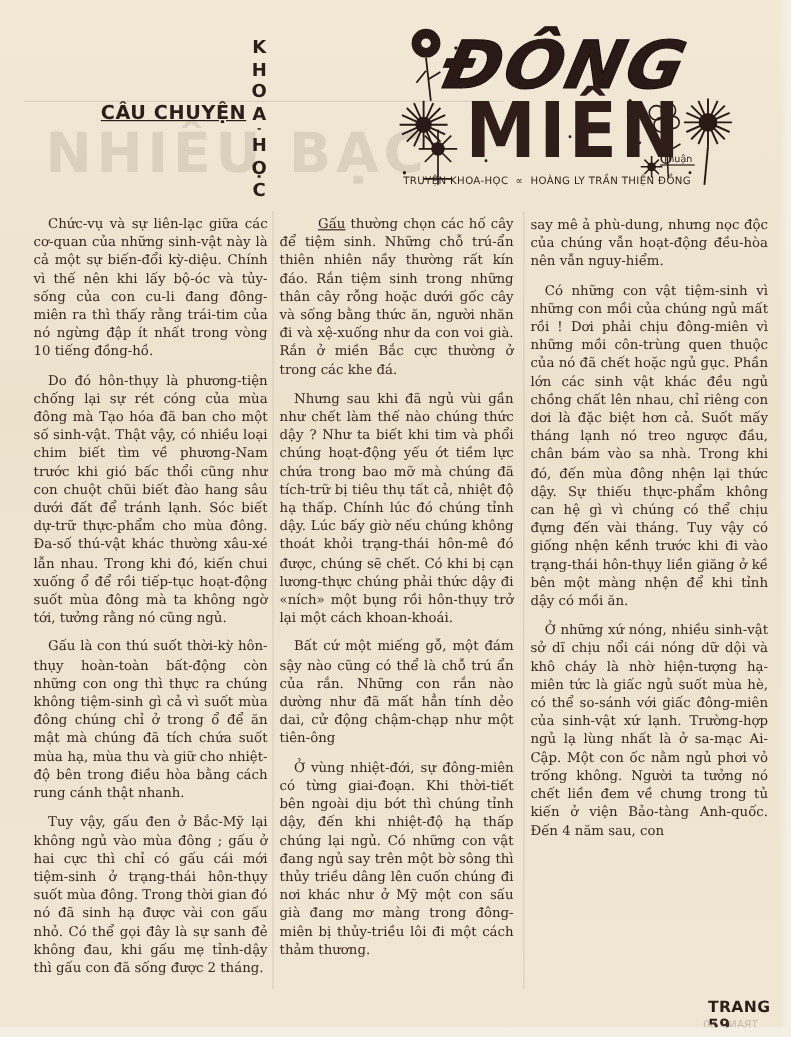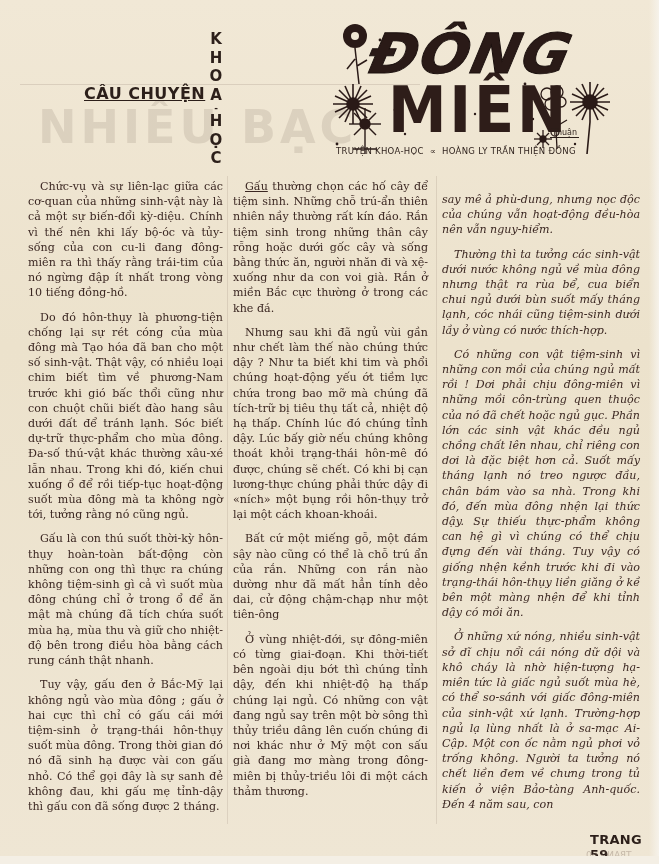--- a/index.html
+++ b/index.html
@@ -67,23 +67,23 @@
   }
 
   .col {
     position: absolute; top: 179px; width: 195px;
     font-size: 11.1px; line-height: 15.2px; color: #3b2722;
     text-align: justify;
   }
   .col p { margin: 0 0 9px 0; text-indent: 12px; }
   .col1 { left: 28px; }
   .col2 { left: 233px; }
-  .col3 { left: 442px; top: 192px; width: 198px; font-style: italic; }
+  .col3 { left: 442px; top: 180px; width: 198px; }
   .col p.cont { text-indent: 0; }
-  .u { text-decoration: underline; }
+  .u { text-decoration: underline; margin-left: 20px; }
 
   .divider {
     position: absolute; top: 176px; width: 1px; height: 648px;
     background: rgba(80,60,50,0.12);
   }
   .page-number {
     position: absolute; left: 590px; top: 832px;
     font-family: "DejaVu Sans", sans-serif; font-weight: bold;
     font-size: 13px; color: #2c1f1a; letter-spacing: 0.3px;
   }
@@ -212,21 +212,20 @@
 
   <div class="col col2">
     <p><span class="u">Gấu</span><span> thường chọn các hố cây để tiệm sinh. Những chỗ trú-ẩn thiên nhiên nầy thường rất kín đáo. Rắn tiệm sinh trong những thân cây rỗng hoặc dưới gốc cây và sống bằng thức ăn, người nhăn đi và xệ-xuống như da con voi già. Rắn ở miền Bắc cực thường ở trong các khe đá.</span></p>
     <p>Nhưng sau khi đã ngủ vùi gần như chết làm thế nào chúng thức dậy ? Như ta biết khi tim và phổi chúng hoạt-động yếu ớt tiềm lực chứa trong bao mỡ mà chúng đã tích-trữ bị tiêu thụ tất cả, nhiệt độ hạ thấp. Chính lúc đó chúng tỉnh dậy. Lúc bấy giờ nếu chúng không thoát khỏi trạng-thái hôn-mê đó được, chúng sẽ chết. Có khi bị cạn lương-thực chúng phải thức dậy đi «ních» một bụng rồi hôn-thụy trở lại một cách khoan-khoái.</p>
     <p>Bất cứ một miếng gỗ, một đám sậy nào cũng có thể là chỗ trú ẩn của rắn. Những con rắn nào dường như đã mất hẳn tính dẻo dai, cử động chậm-chạp như một tiên-ông</p>
     <p>Ở vùng nhiệt-đới, sự đông-miên có từng giai-đoạn. Khi thời-tiết bên ngoài dịu bớt thì chúng tỉnh dậy, đến khi nhiệt-độ hạ thấp chúng lại ngủ. Có những con vật đang ngủ say trên một bờ sông thì thủy triều dâng lên cuốn chúng đi nơi khác như ở Mỹ một con sấu già đang mơ màng trong đông-miên bị thủy-triều lôi đi một cách thảm thương.</p>
   </div>
 
   <div class="col col3">
     <p class="cont">say mê ả phù-dung, nhưng nọc độc của chúng vẫn hoạt-động đều-hòa nên vẫn nguy-hiểm.</p>
-    <p>Thường thì ta tưởng các sinh-vật dưới nước không ngủ về mùa đông nhưng thật ra rùa bể, cua biển chui ngủ dưới bùn suốt mấy tháng lạnh, cóc nhái cũng tiệm-sinh dưới lầy ở vùng có nước thích-hợp.</p>
     <p>Có những con vật tiệm-sinh vì những con mồi của chúng ngủ mất rồi ! Dơi phải chịu đông-miên vì những mồi côn-trùng quen thuộc của nó đã chết hoặc ngủ gục. Phần lớn các sinh vật khác đều ngủ chồng chất lên nhau, chỉ riêng con dơi là đặc biệt hơn cả. Suốt mấy tháng lạnh nó treo ngược đầu, chân bám vào sa nhà. Trong khi đó, đến mùa đông nhện lại thức dậy. Sự thiếu thực-phẩm không can hệ gì vì chúng có thể chịu đựng đến vài tháng. Tuy vậy có giống nhện kềnh trước khi đi vào trạng-thái hôn-thụy liền giăng ở kề bên một màng nhện để khi tỉnh dậy có mồi ăn.</p>
     <p>Ở những xứ nóng, nhiều sinh-vật sở dĩ chịu nổi cái nóng dữ dội và khô cháy là nhờ hiện-tượng hạ-miên tức là giấc ngủ suốt mùa hè, có thể so-sánh với giấc đông-miên của sinh-vật xứ lạnh. Trường-hợp ngủ lạ lùng nhất là ở sa-mạc Ai-Cập. Một con ốc nằm ngủ phơi vỏ trống không. Người ta tưởng nó chết liền đem về chưng trong tủ kiến ở viện Bảo-tàng Anh-quốc. Đến 4 năm sau, con</p>
   </div>
 
   <div class="page-number">TRANG 59</div>
   <div class="ghost-number">TRANG 60</div>
   <div class="right-edge"></div>
   <div class="bottom-edge"></div>
 </div>
 

